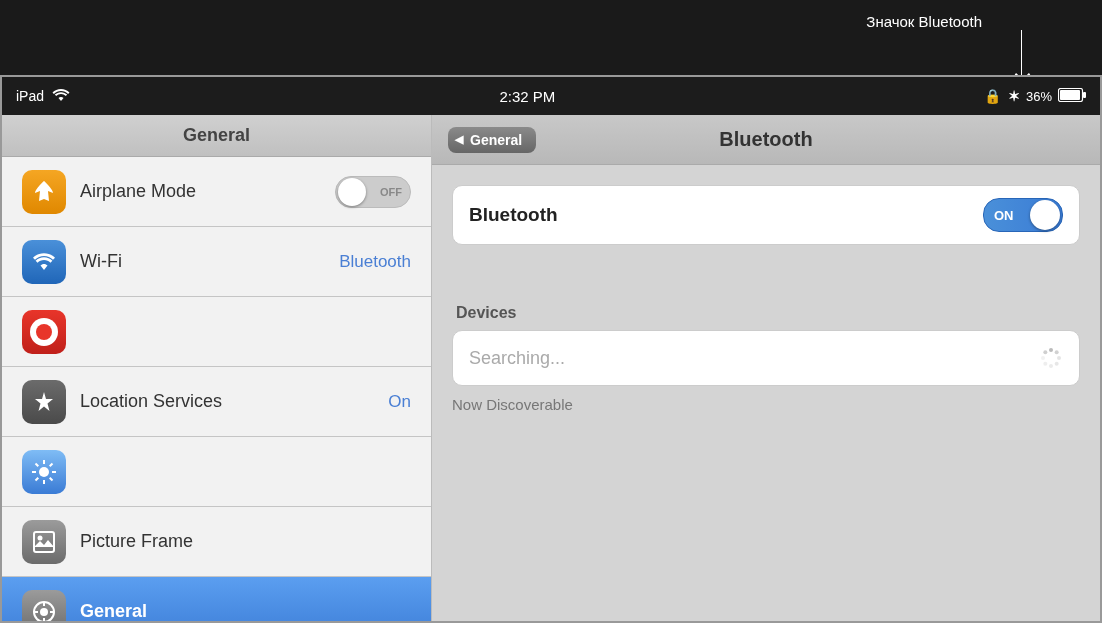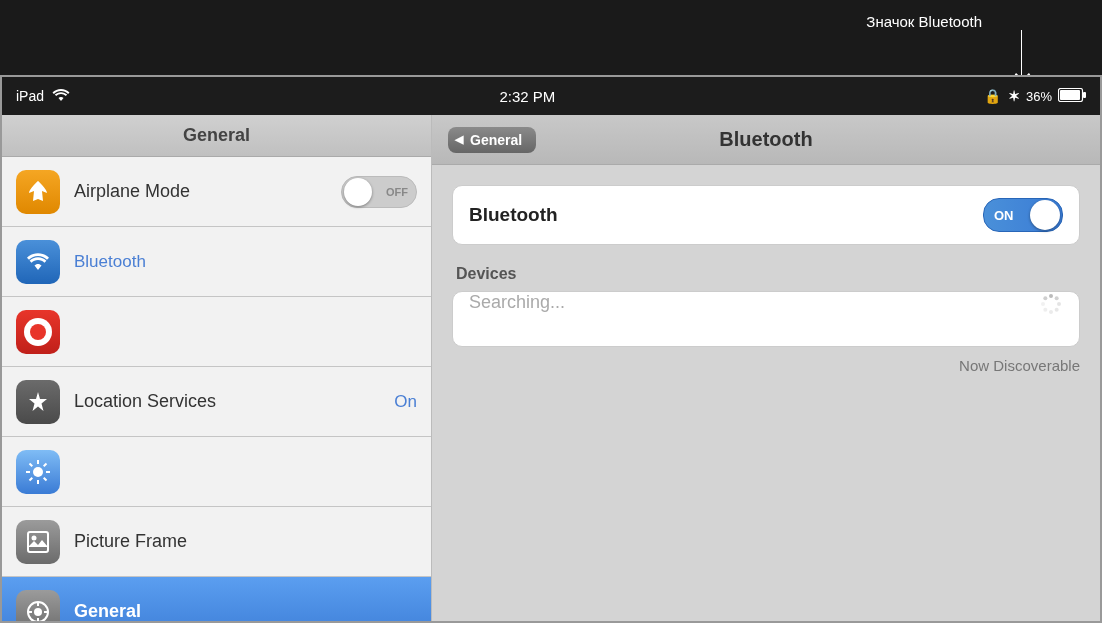--- a/index.html
+++ b/index.html
@@ -118,21 +118,21 @@
       color: #444;
       border-bottom: 1px solid #aaa;
     }
     .sidebar-list {
       flex: 1;
       overflow: hidden;
     }
     .sidebar-item {
       display: flex;
       align-items: center;
-      padding: 0 14px;
+      padding: 0 20px;
       height: 70px;
       border-bottom: 1px solid #c5c5c5;
       background: #f2f2f2;
       cursor: pointer;
       position: relative;
     }
     .sidebar-item.active {
       background: linear-gradient(to bottom, #5b9ef0, #3a7bd5);
     }
     .sidebar-item.active .item-label {
@@ -316,43 +316,44 @@
     .devices-section {
       display: flex;
       flex-direction: column;
       gap: 0;
     }
     .devices-label {
       font-size: 16px;
       font-weight: 600;
       color: #555;
       padding: 4px 4px 8px 4px;
+      margin-top: 39px;
     }
     .searching-row {
       background: #fff;
       border-radius: 10px;
       padding: 0 16px;
       height: 56px;
       display: flex;
-      align-items: flex-start;
+      align-items: center;
       border: 1px solid #ccc;
     }
     .searching-text {
       font-size: 18px;
       color: #aaa;
       flex: 1;
     }
     .spinner {
       width: 24px;
       height: 24px;
       position: relative;
       flex-shrink: 0;
     }
     .discoverable-text {
-      text-align: right;
+      text-align: left;
       color: #777;
       font-size: 15px;
       padding: 10px 0;
     }
   </style>
 </head>
 <body>
 
 <div class="callout-area">
   <span class="callout-text">Значок Bluetooth</span>
@@ -409,20 +410,21 @@
         </div>
 
         <div class="sidebar-item">
           <div class="item-icon icon-wifi">
             <svg width="26" height="20" viewBox="0 0 26 20" fill="white">
               <path d="M13 4C16.5 4 19.7 5.4 22 7.7L24 5.7C21.2 2.9 17.3 1.2 13 1.2C8.7 1.2 4.8 2.9 2 5.7L4 7.7C6.3 5.4 9.5 4 13 4Z"></path>
               <path d="M13 8C15.5 8 17.8 9 19.4 10.7L21.4 8.7C19.3 6.5 16.3 5.2 13 5.2C9.7 5.2 6.7 6.5 4.6 8.7L6.6 10.7C8.2 9 10.5 8 13 8Z"></path>
               <path d="M13 12C14.4 12 15.6 12.6 16.5 13.5L13 18L9.5 13.5C10.4 12.6 11.6 12 13 12Z"></path>
             </svg>
           </div>
+          <span class="item-label">Wi-Fi</span>
           <span class="item-value">Bluetooth</span>
         </div>
 
         <div class="sidebar-item">
           <div class="item-icon icon-notifications">
             <div style="width:28px;height:28px;background:#fff;border-radius:50%;display:flex;align-items:center;justify-content:center;">
               <div style="width:16px;height:16px;background:#e8352a;border-radius:50%;"></div>
             </div>
           </div>
         </div>

